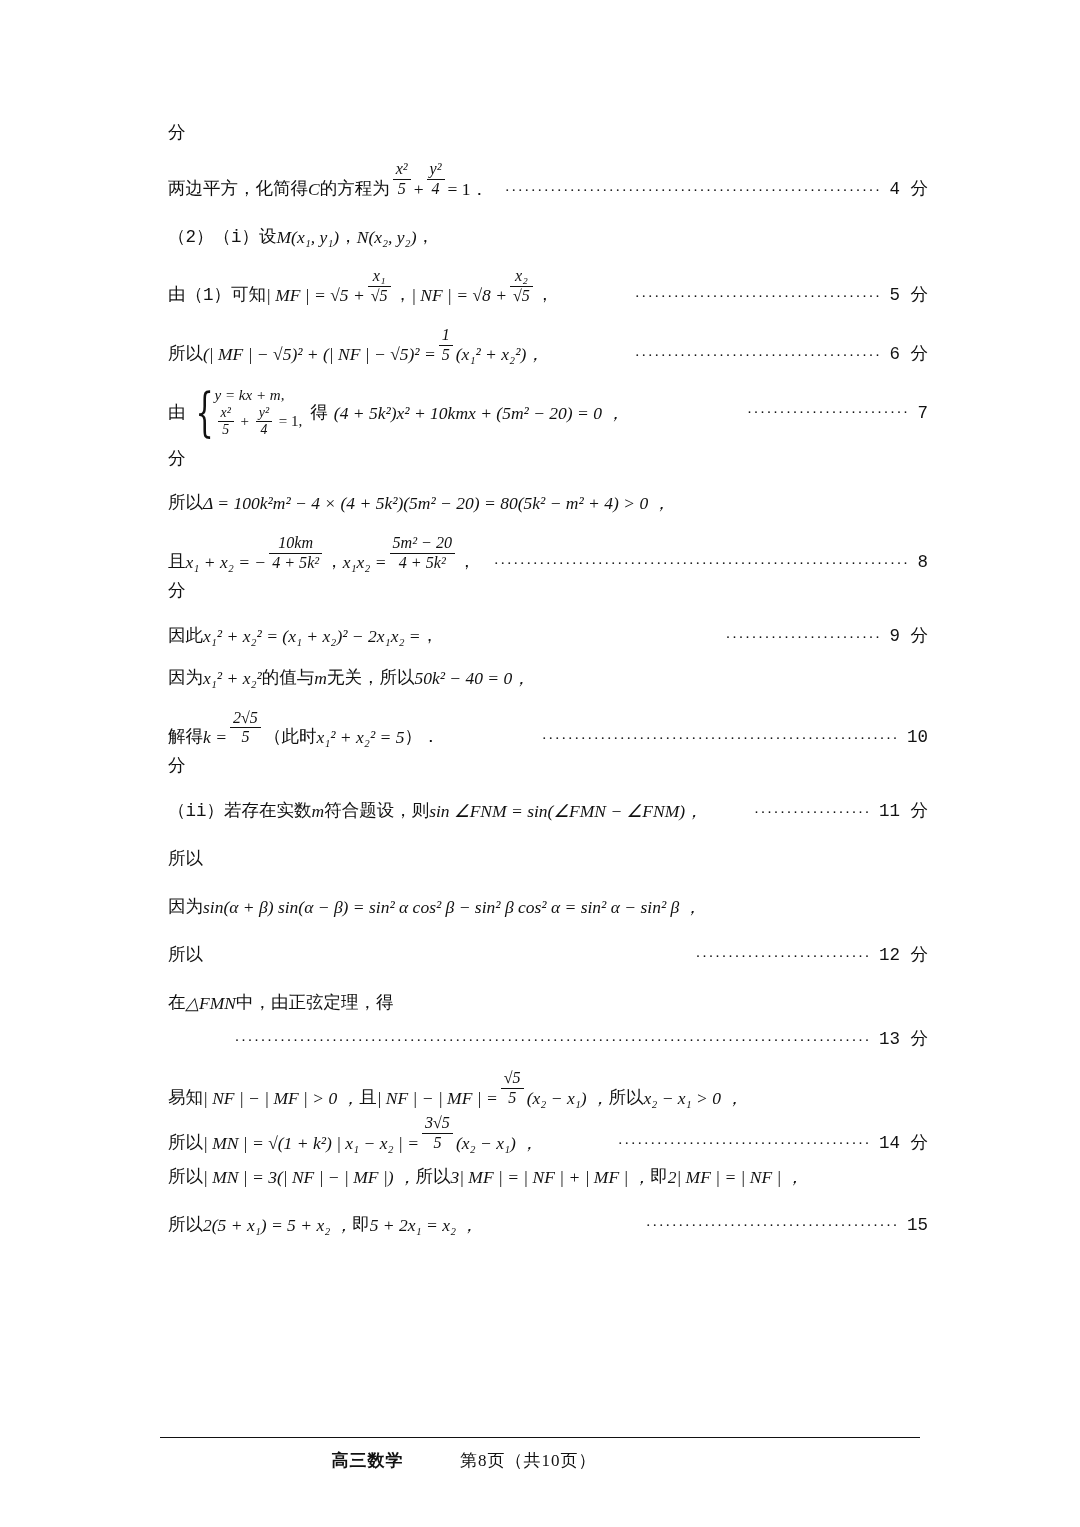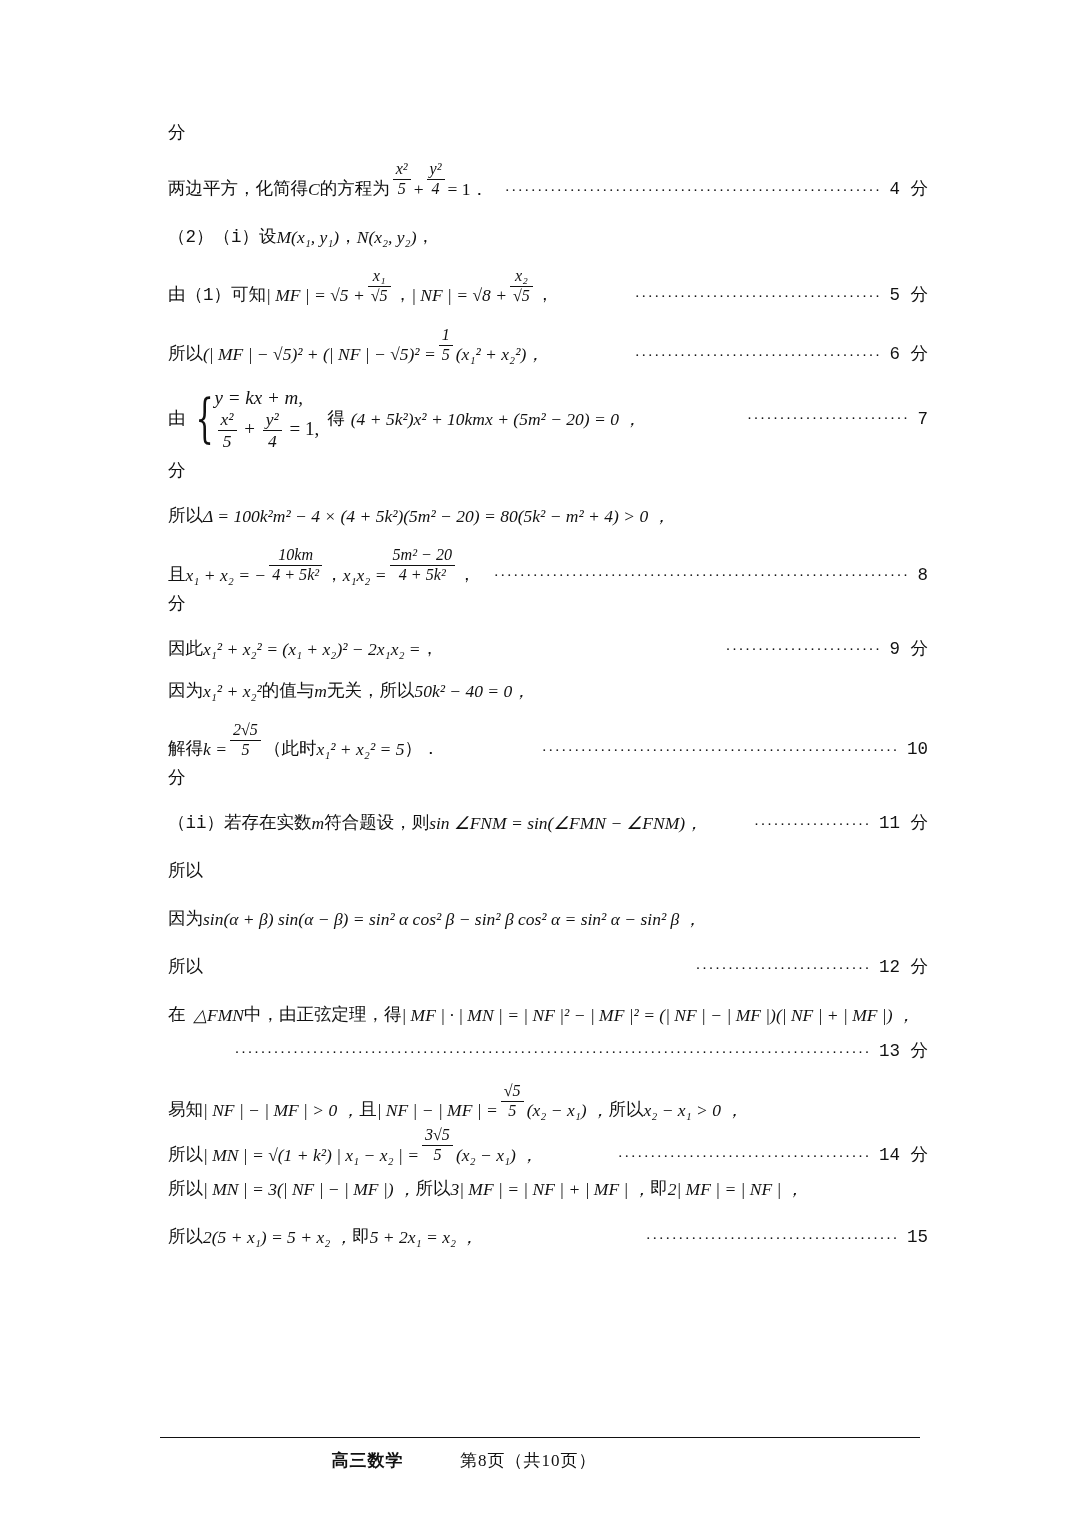--- a/index.html
+++ b/index.html
@@ -71,21 +71,21 @@
     line-height:0.8;
     font-family:"DejaVu Serif", serif;
     transform:scaleX(0.55);
     display:inline-block;
     margin-right:-6px;
   }
   .caselines {
     display:inline-flex;
     flex-direction:column;
     justify-content:center;
-    font-size:19px;
+    font-size:15px;
   }
   .caselines > div { padding:1px 0; }
   .standalone-fen { margin:0 0 18px 0; font-size:17.5px; }
   .bigblock { margin-bottom:10px; }
   .footer {
     position:absolute;
     left:0;
     top:1449px;
     width:928px;
     text-align:center;
@@ -102,21 +102,21 @@
   .dotfill {
     flex:1 1 auto;
     overflow:hidden;
     white-space:nowrap;
     letter-spacing:1.5px;
     font-size:15px;
     padding:0 4px;
     color:#111;
     text-align:right;
   }
-  .tri { font-size:1em;margin-left:8px; }
+  .tri { font-size:1em; }
 </style>
 </head>
 <body>
 
 <div class="page">
 
   <div class="content">
 
     <div class="standalone-fen">分</div>
 
@@ -293,21 +293,20 @@
     <div class="line row">
       <span class="cn">所以</span>
       <span class="dotfill">···························</span>
       <span class="score cn">12 分</span>
     </div>
 
     <div class="line" style="margin-bottom:10px;">
       <span class="cn">在</span>
       <span class="it tri">△FMN</span>
       <span class="cn">中，由正弦定理，得</span>
-      <span class="it">| MF | · | MN | = | NF |² − | MF |² = (| NF | − | MF |)(| NF | + | MF |) ，</span>
     </div>
 
     <div class="line row" style="justify-content:flex-end;">
       <span class="dotfill" style="flex:0 0 auto;">··································································································</span>
       <span class="score cn">13 分</span>
     </div>
 
     <div class="line" style="margin-bottom:8px;">
       <span class="cn">易知</span>
       <span class="it">| NF | − | MF | &gt; 0 ，</span>

